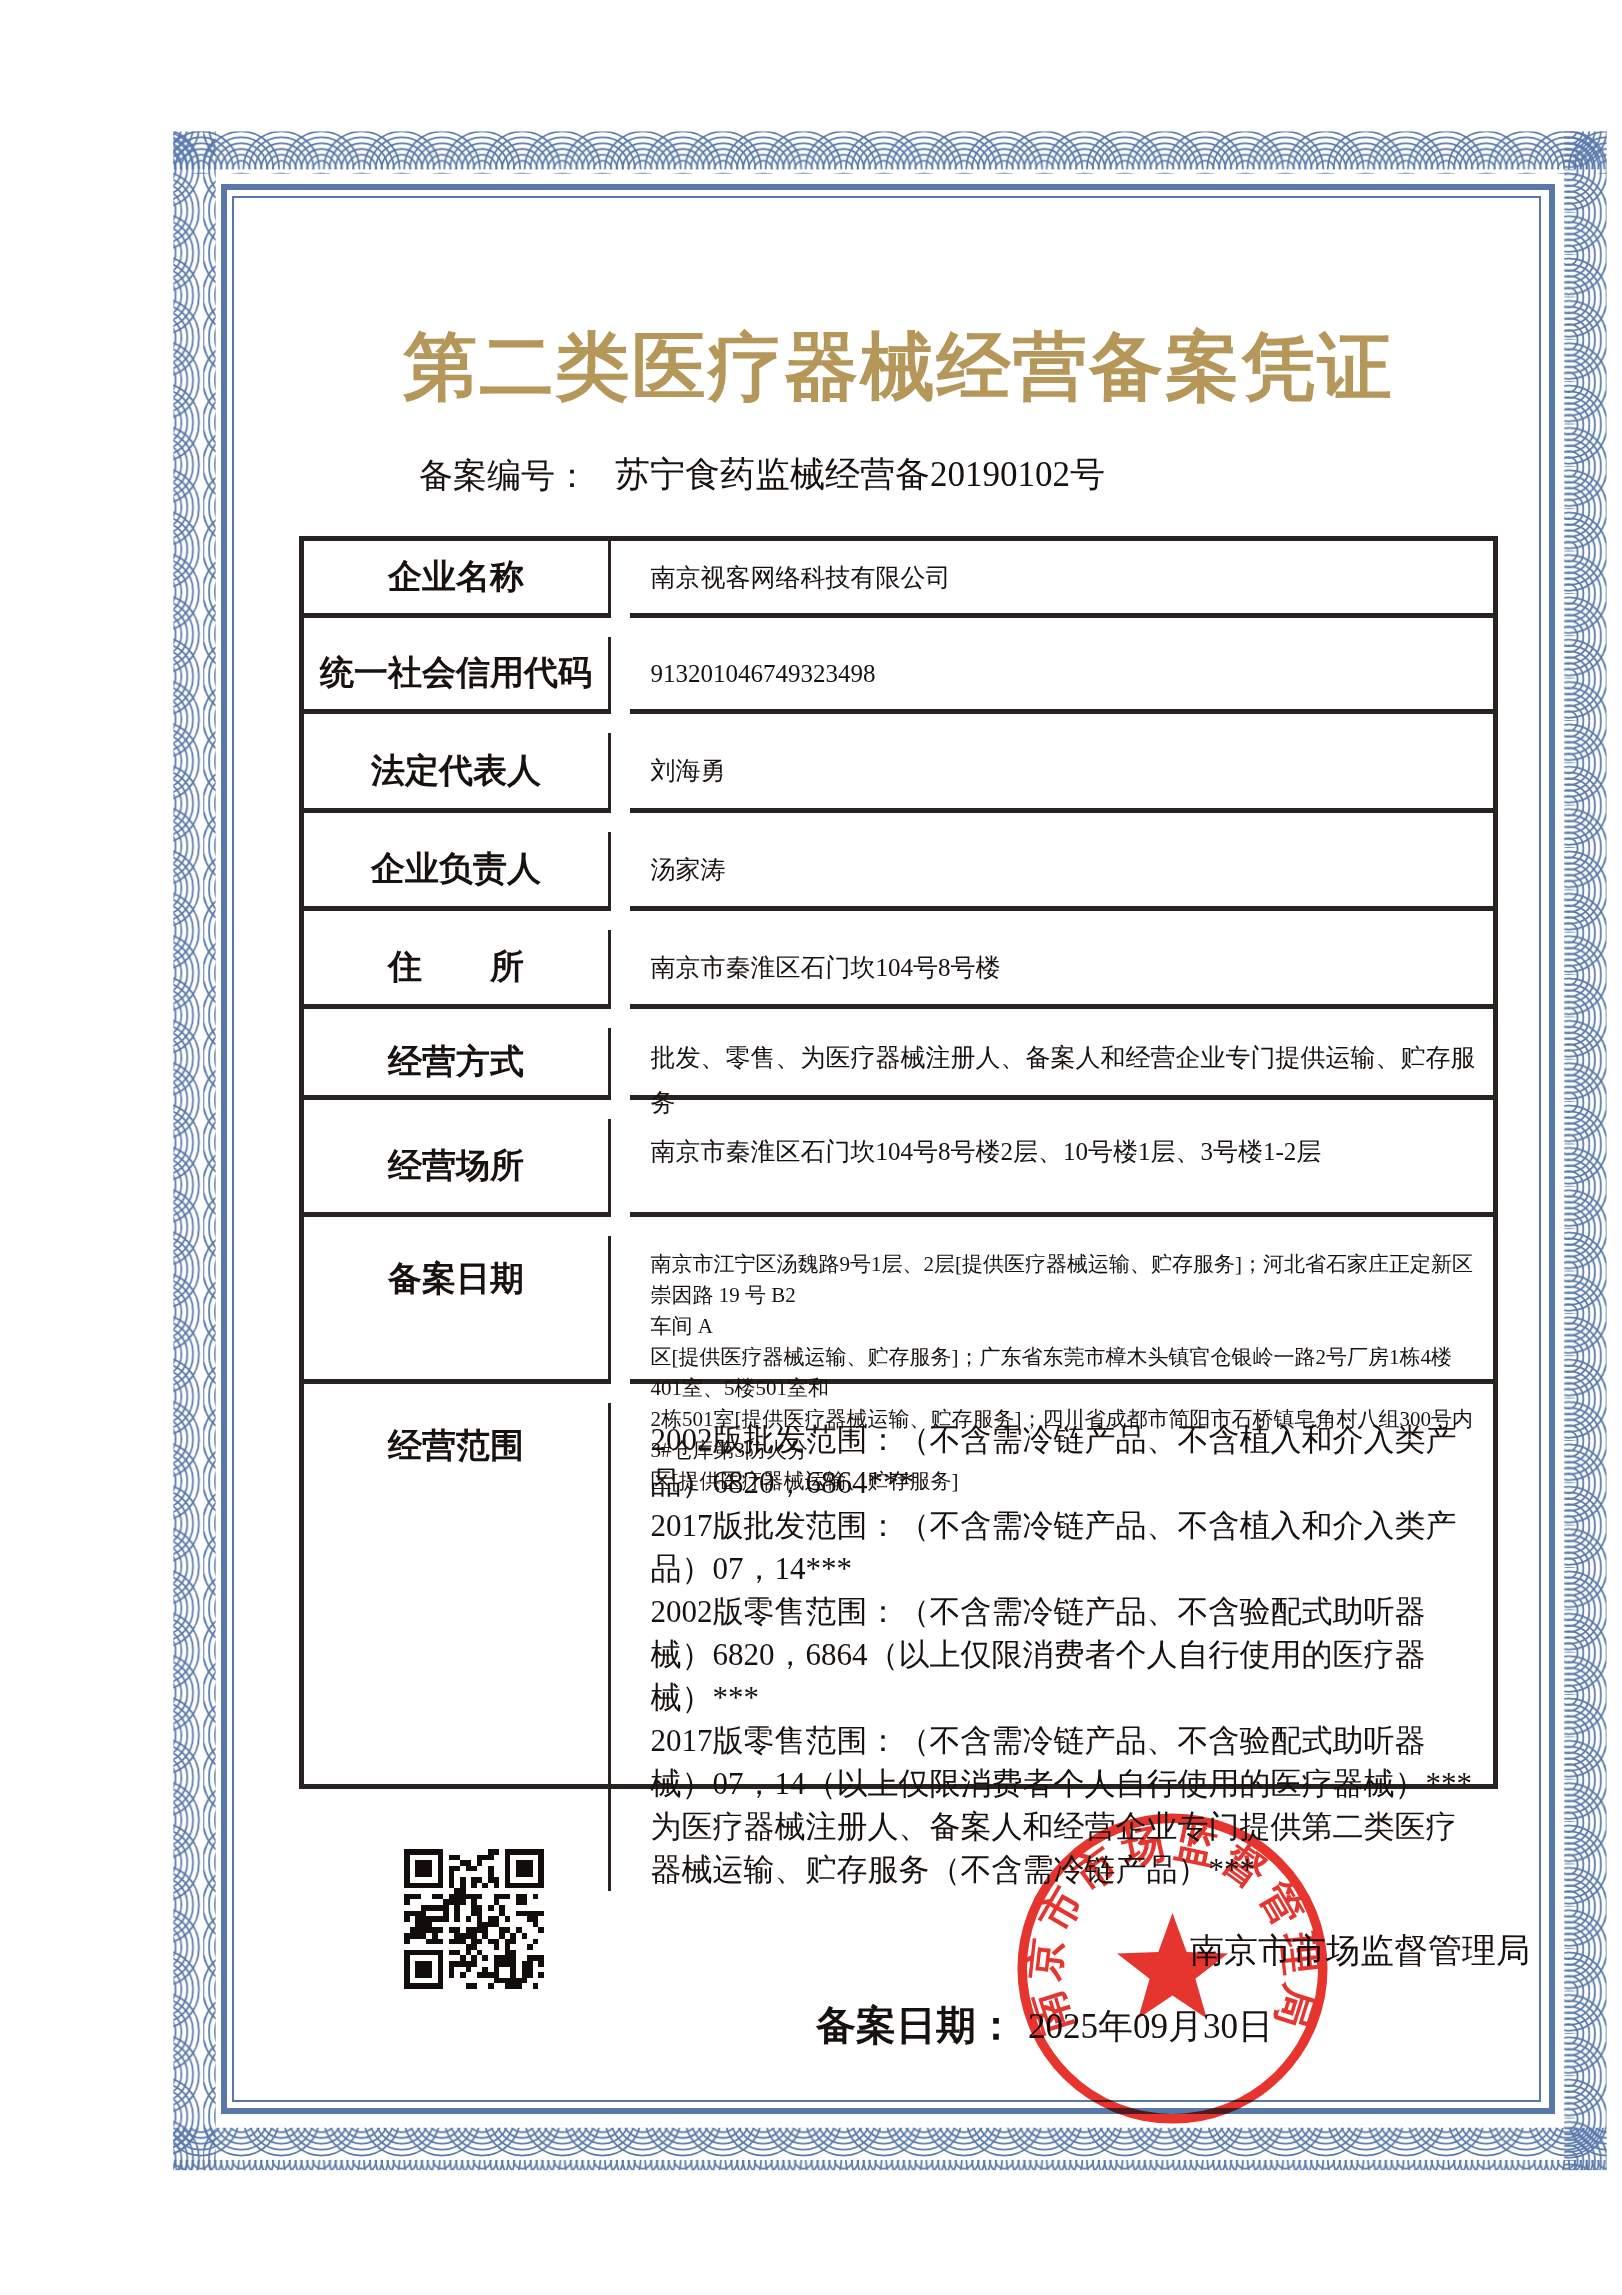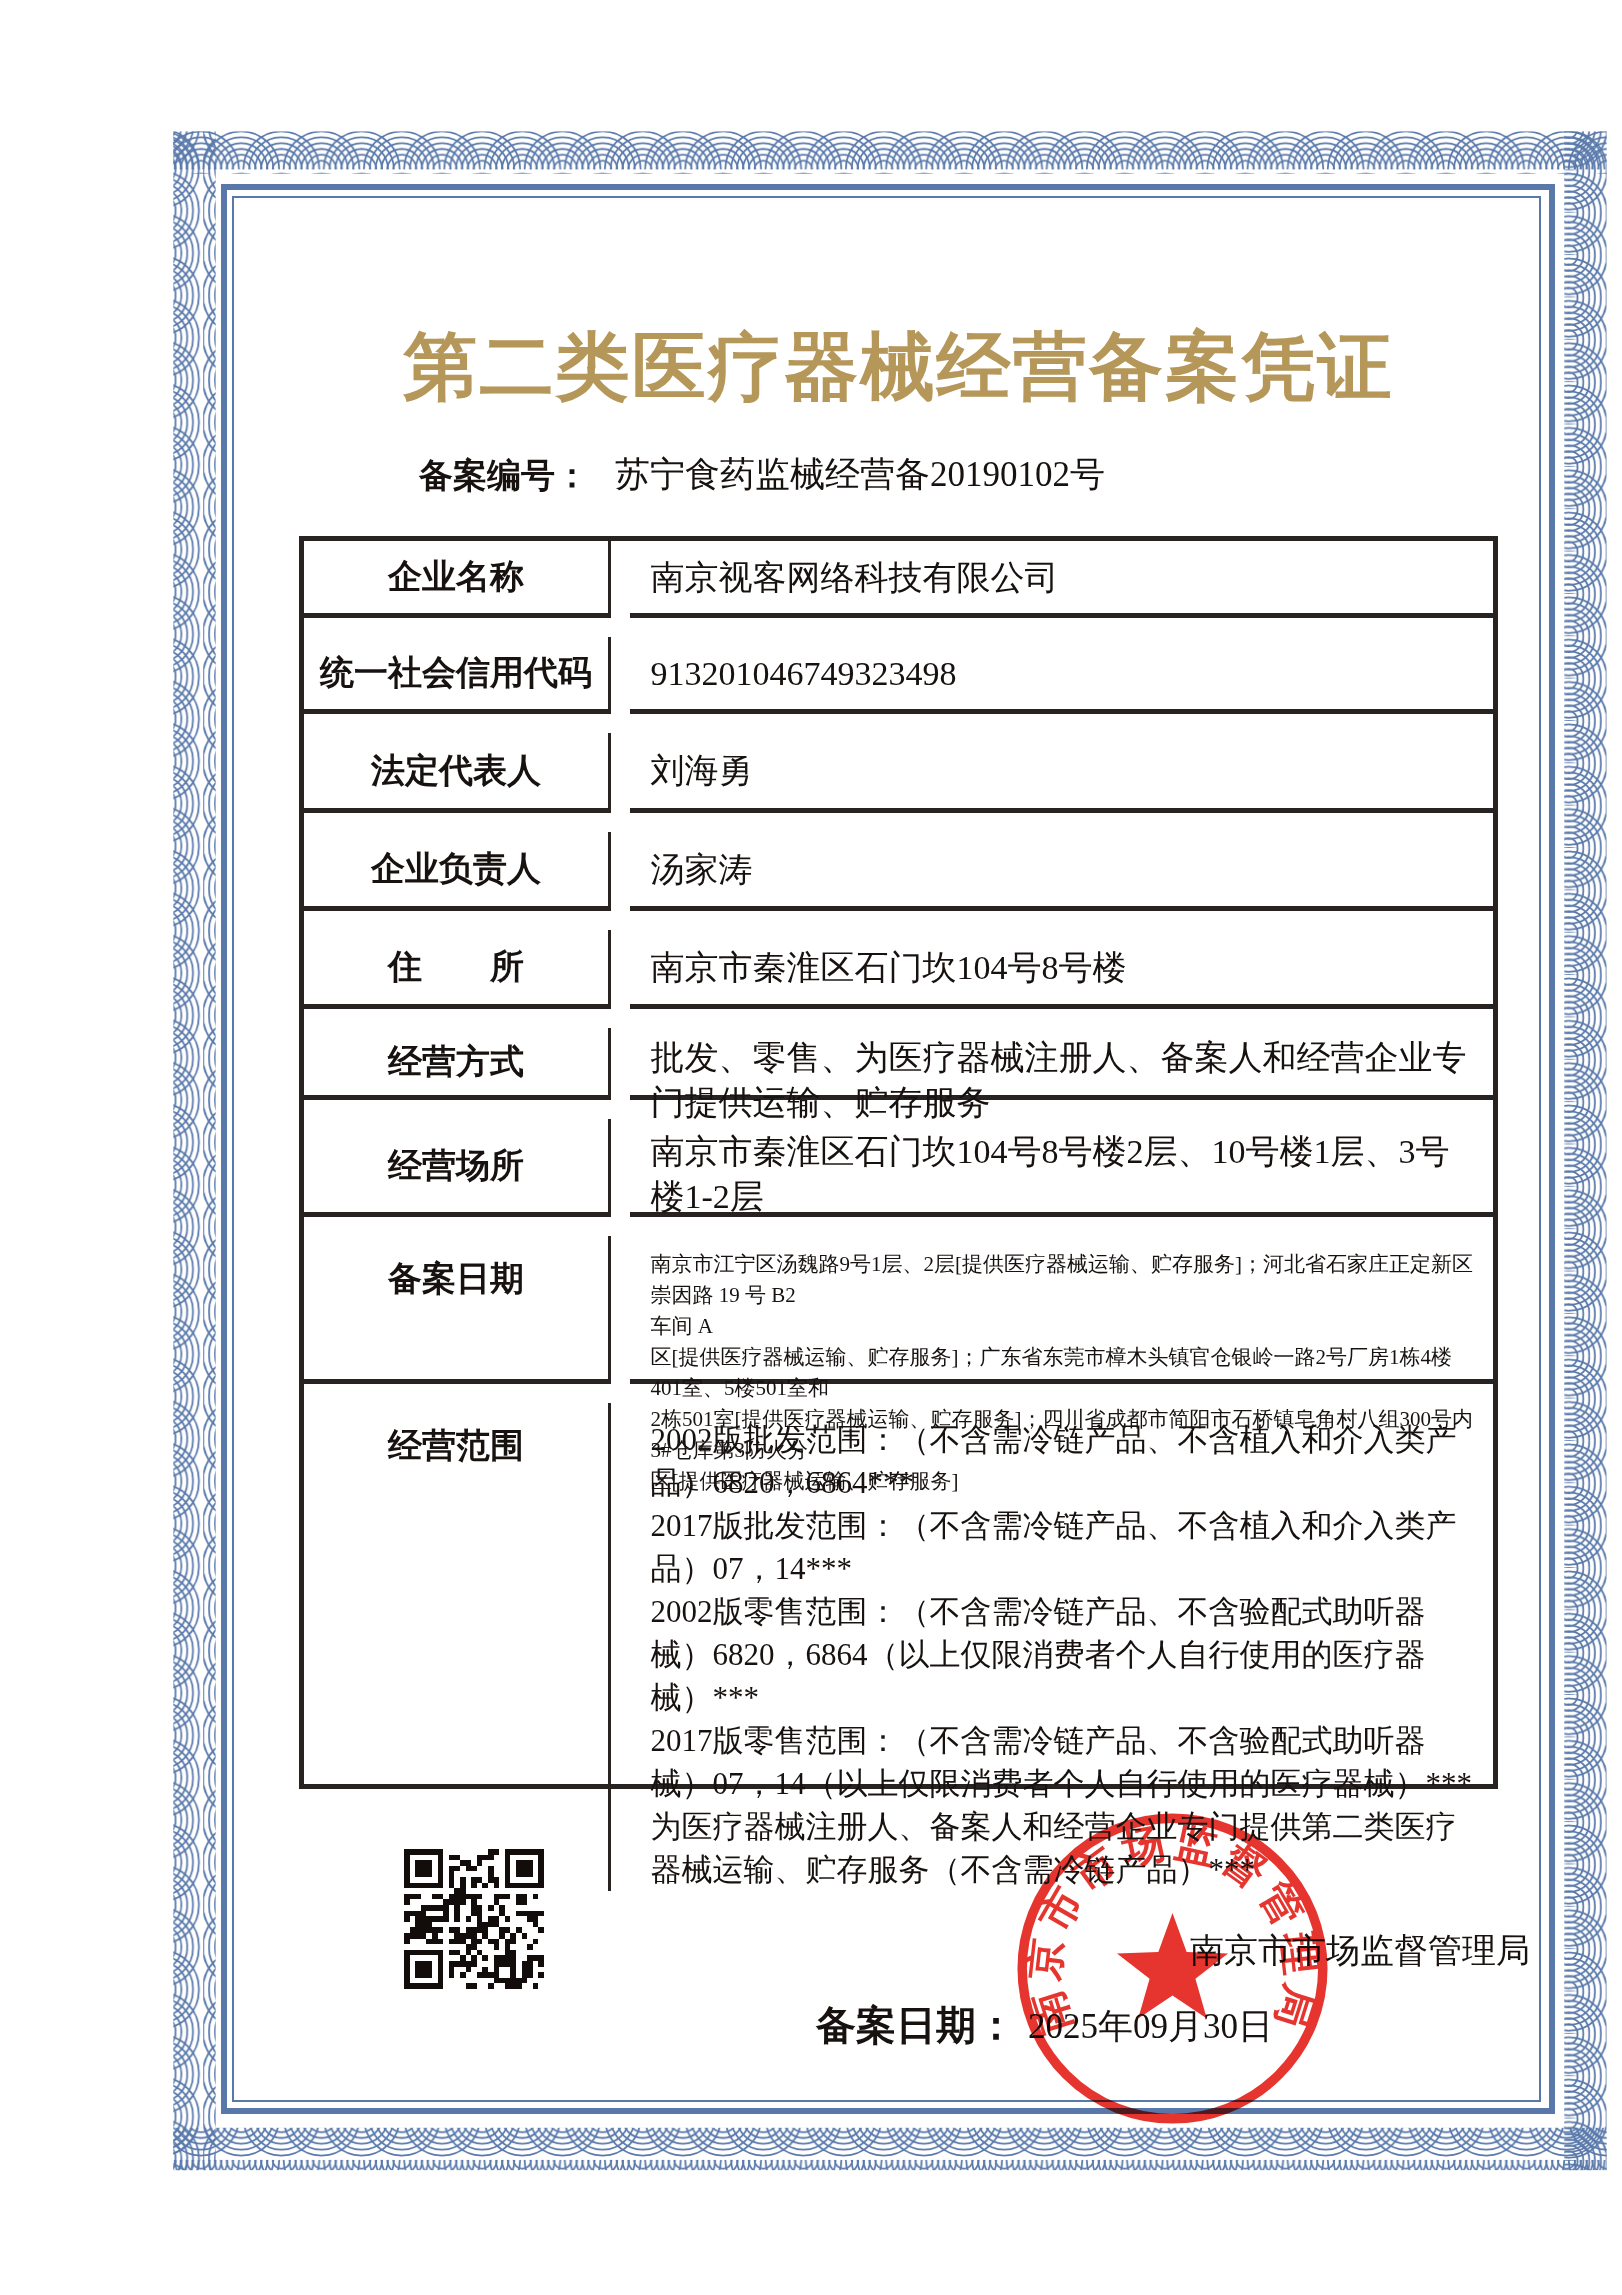--- a/index.html
+++ b/index.html
@@ -5,28 +5,28 @@
   html,body{margin:0;padding:0;background:#ffffff;}
   .page{position:relative;width:1623px;height:2295px;background:#ffffff;overflow:hidden;
         font-family:"Liberation Serif","DejaVu Serif",serif;color:#17120f;}
   svg.border-layer{position:absolute;left:0;top:0;width:1623px;height:2295px;}
   .frame-thick{position:absolute;box-sizing:border-box;left:221px;top:184px;width:1334px;height:1930px;
                border:6.6px solid #5878aa;}
   .frame-thin{position:absolute;box-sizing:border-box;left:232px;top:196px;width:1309px;height:1906px;
               border:2.2px solid #5878aa;}
   .title{position:absolute;left:234px;top:318px;width:1329px;text-align:center;
          font-size:74px;font-weight:bold;color:#b5975a;letter-spacing:2.2px;white-space:nowrap;}
-  .recno-label{position:absolute;left:419px;top:453px;font-size:34px;font-weight:bold;white-space:nowrap;}
+  .recno-label{position:absolute;left:419px;top:453px;font-size:34px;font-weight:normal;white-space:nowrap;}
   .recno-value{position:absolute;left:615px;top:451px;font-size:35px;white-space:nowrap;}
   .cert-table{position:absolute;box-sizing:border-box;left:299px;top:536px;width:1199px;height:1253px;
               border:5.1px solid #282220;display:grid;grid-template-columns:307px 1fr;
               grid-template-rows:77px 77px 80px 79px 79px 72px 98px 148px 1fr;gap:19px;}
   .lc{display:flex;align-items:center;justify-content:center;font-weight:bold;font-size:34px;
       border-right:3.7px solid #282220;border-bottom:5.1px solid #282220;white-space:nowrap;}
-  .vc{display:flex;align-items:center;padding:0 16px 0 20.4px;font-size:34px;line-height:45px;
+  .vc{display:flex;align-items:center;padding:0 16px 0 20.4px;font-size:25px;line-height:45px;
       border-bottom:5.1px solid #282220;position:relative;z-index:2;}
   .nb{border-bottom:none;}
   .top-pad-label{align-items:flex-start;padding-top:20.4px;}
   .vc.mode{align-items:flex-start;padding-top:7.3px;z-index:3;overflow:visible;}
   .vc.place{align-items:flex-start;padding-top:10.2px;}
   .vc.warehouse{align-items:flex-start;padding-top:13px;font-size:21px;line-height:31px;white-space:pre-line;}
   .vc.scope{align-items:flex-start;padding-top:14.6px;font-size:31px;line-height:43px;white-space:pre-line;}
   .qr{position:absolute;left:404px;top:1849px;width:140px;height:140px;}
   .dept-label{position:absolute;left:816px;top:1921px;font-size:40px;font-weight:bold;white-space:nowrap;}
   .dept-value{position:absolute;left:1190px;top:1928px;font-size:34px;white-space:nowrap;}

